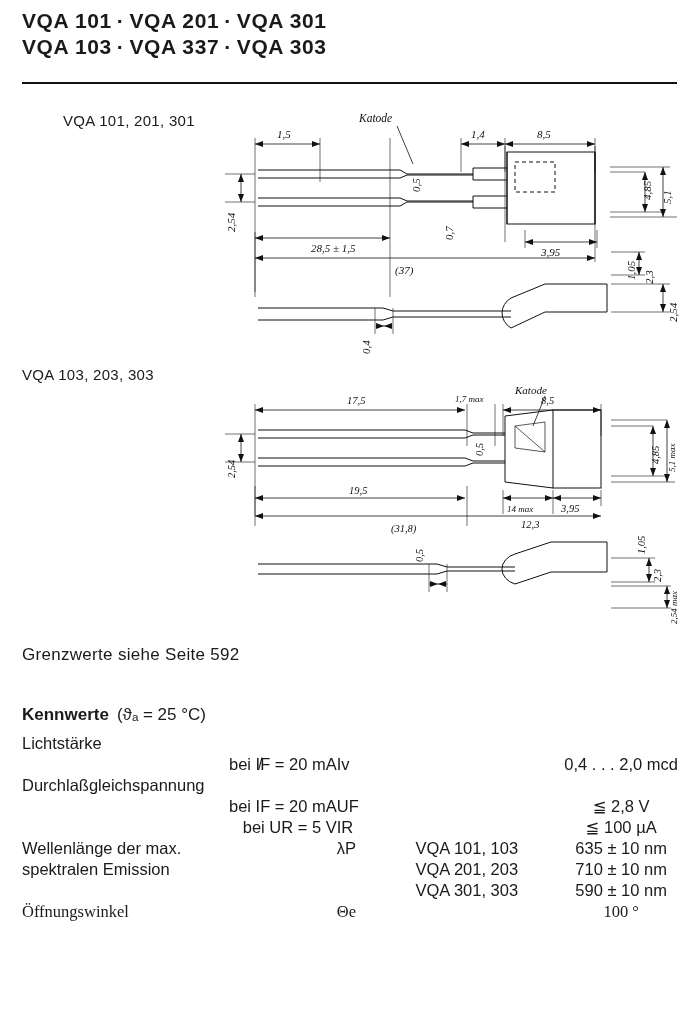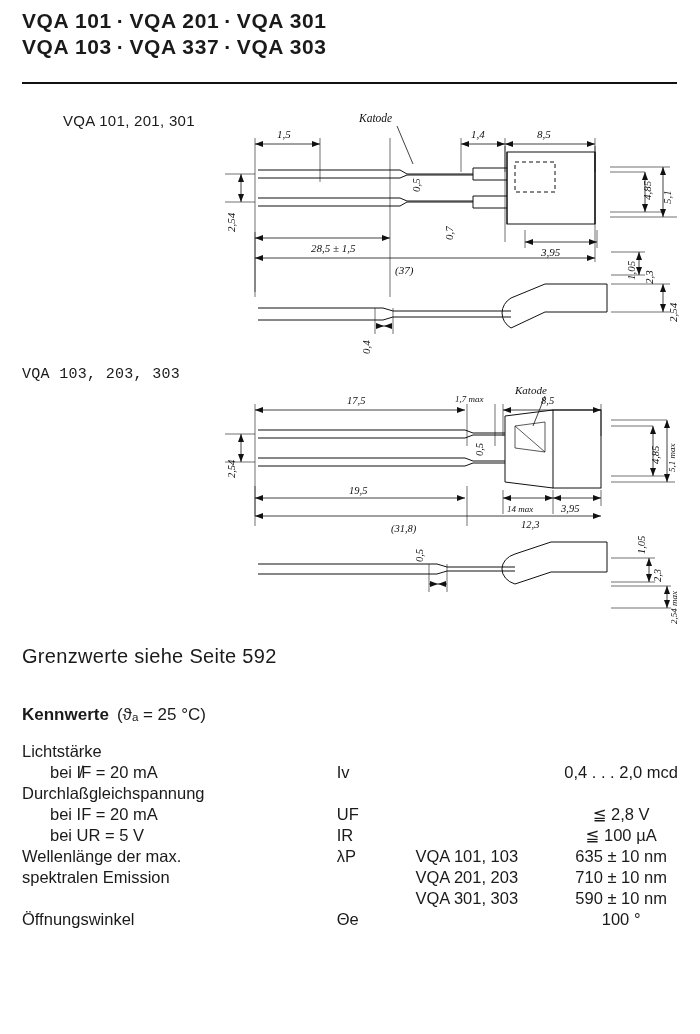--- a/index.html
+++ b/index.html
@@ -50,71 +50,71 @@
   }
 
   
   .fig-label {
     position: absolute;
     font-size: 15px;
     letter-spacing: 0.3px;
     white-space: nowrap;
   }
   #fig1-label { left: 22px; top: 112px; margin-left: 41px; }
-  #fig2-label { left: 22px; top: 366px; font-family: Liberation Mono, monospace; }
+  #fig2-label { left: 22px; top: 366px; }
 
   
   .drawing {
     position: absolute;
   }
   #drawing-1 { left: 215px; top: 112px; width: 470px; height: 248px; }
   #drawing-2 { left: 215px; top: 386px; width: 470px; height: 248px; }
 
   .drawing svg { display: block; }
 
   
   .note {
     position: absolute;
     left: 22px;
     top: 645px;
-    font-size: 20px;
+    font-size: 17px;
     letter-spacing: 0.3px;
   }
 
   .kennwerte {
     position: absolute;
     left: 22px;
     top: 705px;
     width: 660px;
   }
   .kw-head {
     font-size: 17px;
-    margin-bottom: 16px;
+    margin-bottom: 8px;
     white-space: nowrap;
   }
   .kw-head b { font-weight: bold; }
   .kw-head .cond { font-weight: normal; padding-left: 8px; }
 
   table.kw {
     border-collapse: collapse;
     width: 656px;
     font-size: 16.5px;
   }
   table.kw td {
     padding: 1px 0 1px 0;
     vertical-align: baseline;
     white-space: nowrap;
     margin-top: 6px;
   }
   td.c-label { width: 290px; }
   td.c-sym   { width: 80px; }
   td.c-mid   { width: 150px; }
   td.c-val   { text-align: center; }
-  .indent { padding-left: 28px !important; }
-  .row-tall td { padding-top: 3px; }
+  .indent { padding-left: 28px !important; text-align: right; }
+  .row-tall td { padding-top: 3px; font-family: Liberation Serif, serif; }
 </style>
 </head>
 <body>
 
 <div class="page">
 
   <div class="title-block">
     <div class="title-line">
       <span>VQA 101</span><span class="dot">·</span><span>VQA 201</span><span class="dot">·</span><span>VQA 301</span>
     </div>

